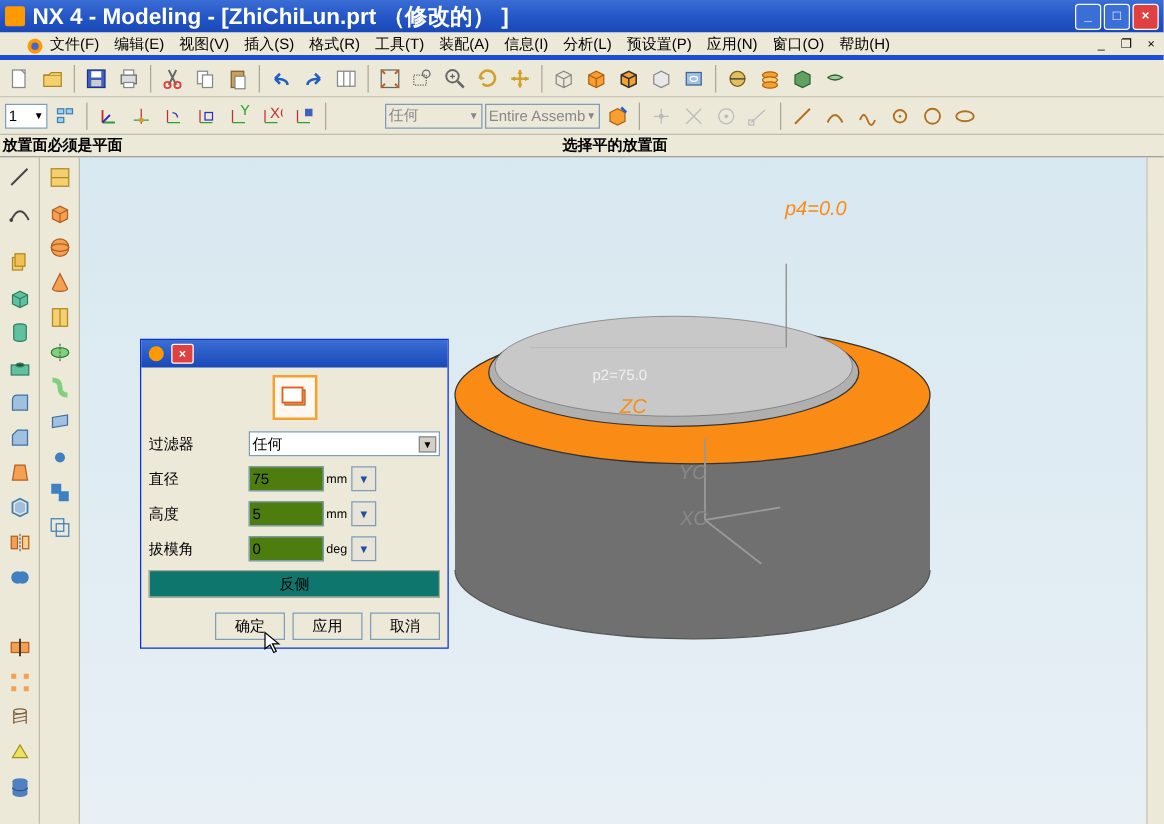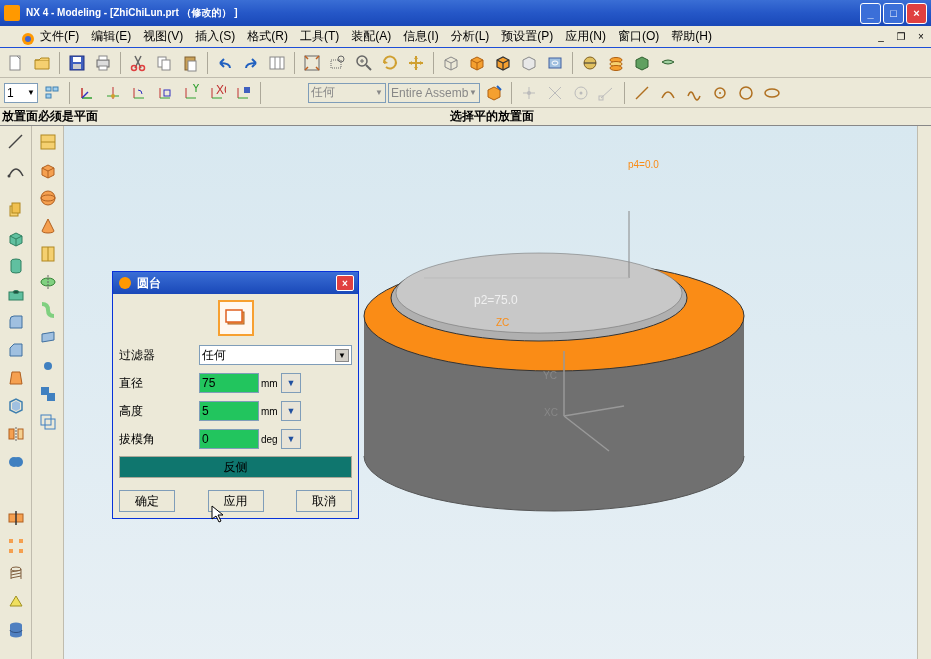--- a/index.html
+++ b/index.html
@@ -1,24 +1,24 @@
 <!DOCTYPE html>
 <html><head>
 <meta charset="utf-8">
 <style>
 * { box-sizing: border-box; margin: 0; padding: 0; font-family: "SimSun", Arial, sans-serif; font-size: 12px; }
 body { background: #ece9d8; overflow: hidden; width: 931px; height: 659px; position: relative; }
 
 .titlebar { background: linear-gradient(to bottom, #3a6ed5 0%, #2557c7 50%, #1948b8 100%); height: 26px; display: flex; align-items: center; padding: 0 4px; color: white; font-weight: bold; }
 .titlebar .logo { width: 16px; height: 16px; background: #f90; border-radius: 2px; margin-right: 6px; }
-.titlebar .title { flex: 1; font-size: 10px; }
+.titlebar .title { flex: 1; font-size: 18px; }
 .titlebar .winbtn { width: 21px; height: 21px; margin-left: 2px; background: #3b6fd8; border: 1px solid #fff; border-radius: 3px; display: flex; align-items: center; justify-content: center; color: white; font-weight: bold; font-size: 11px; }
 .titlebar .close { background: #e04040; }
 
-.menubar { background: #ece9d8; height: 22px; display: flex; align-items: center; border-bottom: 1px solid #1d4ed8; padding-left: 14px; }
+.menubar { background: #ece9d8; height: 22px; display: flex; align-items: center; border-bottom: 4px solid #1d4ed8; padding-left: 14px; }
 .menubar .logo2 { width: 16px; height: 16px; margin-right: 4px; }
 .menubar .logo2 svg { width: 16px; height: 16px; }
 .menubar span { padding: 2px 6px; }
 .menubar .doctrl { margin-left: auto; display: flex; }
 .menubar .doctrl div { width: 16px; height: 16px; margin: 0 2px; display: flex; align-items: center; justify-content: center; font-size: 10px; }
 
 .toolbar-row { background: #ece9d8; height: 30px; display: flex; align-items: center; border-bottom: 1px solid #c0bcae; padding: 0 4px; gap: 2px; }
 .tbtn { width: 24px; height: 24px; display: flex; align-items: center; justify-content: center; border: 1px solid transparent; }
 .sep { width: 1px; height: 22px; background: #aca899; margin: 0 3px; }
 .combo { border: 1px solid #7f9db9; background: white; height: 20px; padding: 0 2px; display: flex; align-items: center; font-size: 11px; }
@@ -41,30 +41,30 @@
 .dialog-title { background: linear-gradient(to bottom, #3a6ed5, #1948b8); height: 22px; display: flex; align-items: center; padding: 0 4px; color: white; font-weight: bold; }
 .dialog-title .dicon { width: 16px; height: 16px; margin-right: 4px; }
 .dialog-title .dtitle { flex: 1; }
 .dialog-title .dclose { width: 18px; height: 16px; background: #e04040; border: 1px solid #fff; border-radius: 2px; display: flex; align-items: center; justify-content: center; color: white; font-size: 10px; font-weight: bold; }
 .dialog-body { padding: 6px; }
 .dialog-body .step-label { text-align: center; color: #1a4ca8; margin-bottom: 4px; }
 .dialog-body .step-btn { width: 36px; height: 36px; border: 2px solid #f7a030; margin: 0 auto 8px; display: flex; align-items: center; justify-content: center; background: #fff8f0; }
 .drow { display: flex; align-items: center; margin-bottom: 6px; height: 22px; }
 .drow .lbl { width: 80px; }
 .drow .combo2 { flex: 1; border: 1px solid #7f9db9; background: white; height: 20px; display: flex; align-items: center; justify-content: space-between; padding: 0 2px; }
-.drow .inp { width: 60px; border: 1px solid #7f9db9; background: #22c55e; height: 20px; padding: 0 2px; }
+.drow .inp { width: 60px; border: 1px solid #7f9db9; background: #4d7c0f; height: 20px; padding: 0 2px; }
 .drow .unit { width: 22px; font-size: 10px; padding-left: 2px; }
 .drow .ddbtn { width: 20px; height: 20px; border: 1px solid #7f9db9; background: #e8e4d8; display: flex; align-items: center; justify-content: center; font-size: 9px; color: #2050a0; }
 .dialog-body .wide-btn { width: 100%; height: 22px; border: 1px solid #aca899; background: #0f766e; }
-.dialog-buttons { display: flex; justify-content: space-between; gap: 6px; padding: 6px; }
+.dialog-buttons { display: flex; justify-content: flex-end; gap: 6px; padding: 6px; }
 .dialog-buttons button { width: 56px; height: 22px; border: 1px solid #7f9db9; background: #ece9d8; }
 
 .cursor { position: absolute; left: 210px; top: 378px; z-index: 200; pointer-events: none; }
 
-.axis-label { position: absolute; font-size: 10px; color: #888; }
+.axis-label { position: absolute; font-size: 16px; color: #888; font-style: italic; }
 </style>
 </head>
 <body>
 
 <div class="titlebar">
   <div class="logo"></div>
   <div class="title">NX 4 - Modeling - [ZhiChiLun.prt （修改的） ]</div>
   <div class="winbtn">_</div>
   <div class="winbtn">□</div>
   <div class="winbtn close">×</div>
@@ -597,21 +597,20 @@
     <div class="axis-label" style="left:480px; top:281px;">XC</div>
   </div>
 
   <div class="side-toolbar right" style="width:14px"></div>
 
   <div class="dialog">
     <div class="dialog-title">
       <span class="dicon"><svg width="16" height="16">
             <circle cx="8" cy="8" r="6" fill="#f90"></circle>
           </svg></span>
-      <span class="dtitle">圆台</span>
       <div class="dclose">×</div>
     </div>
     <div class="dialog-body">
       <div class="step-btn">
         <svg width="24" height="24">
             <rect x="4" y="6" width="16" height="12" fill="#f5a050" stroke="#b06020"></rect>
             <rect x="2" y="4" width="16" height="12" fill="#fff" stroke="#e06020" stroke-width="1.5"></rect>
           </svg>
       </div>
       <div class="drow">

